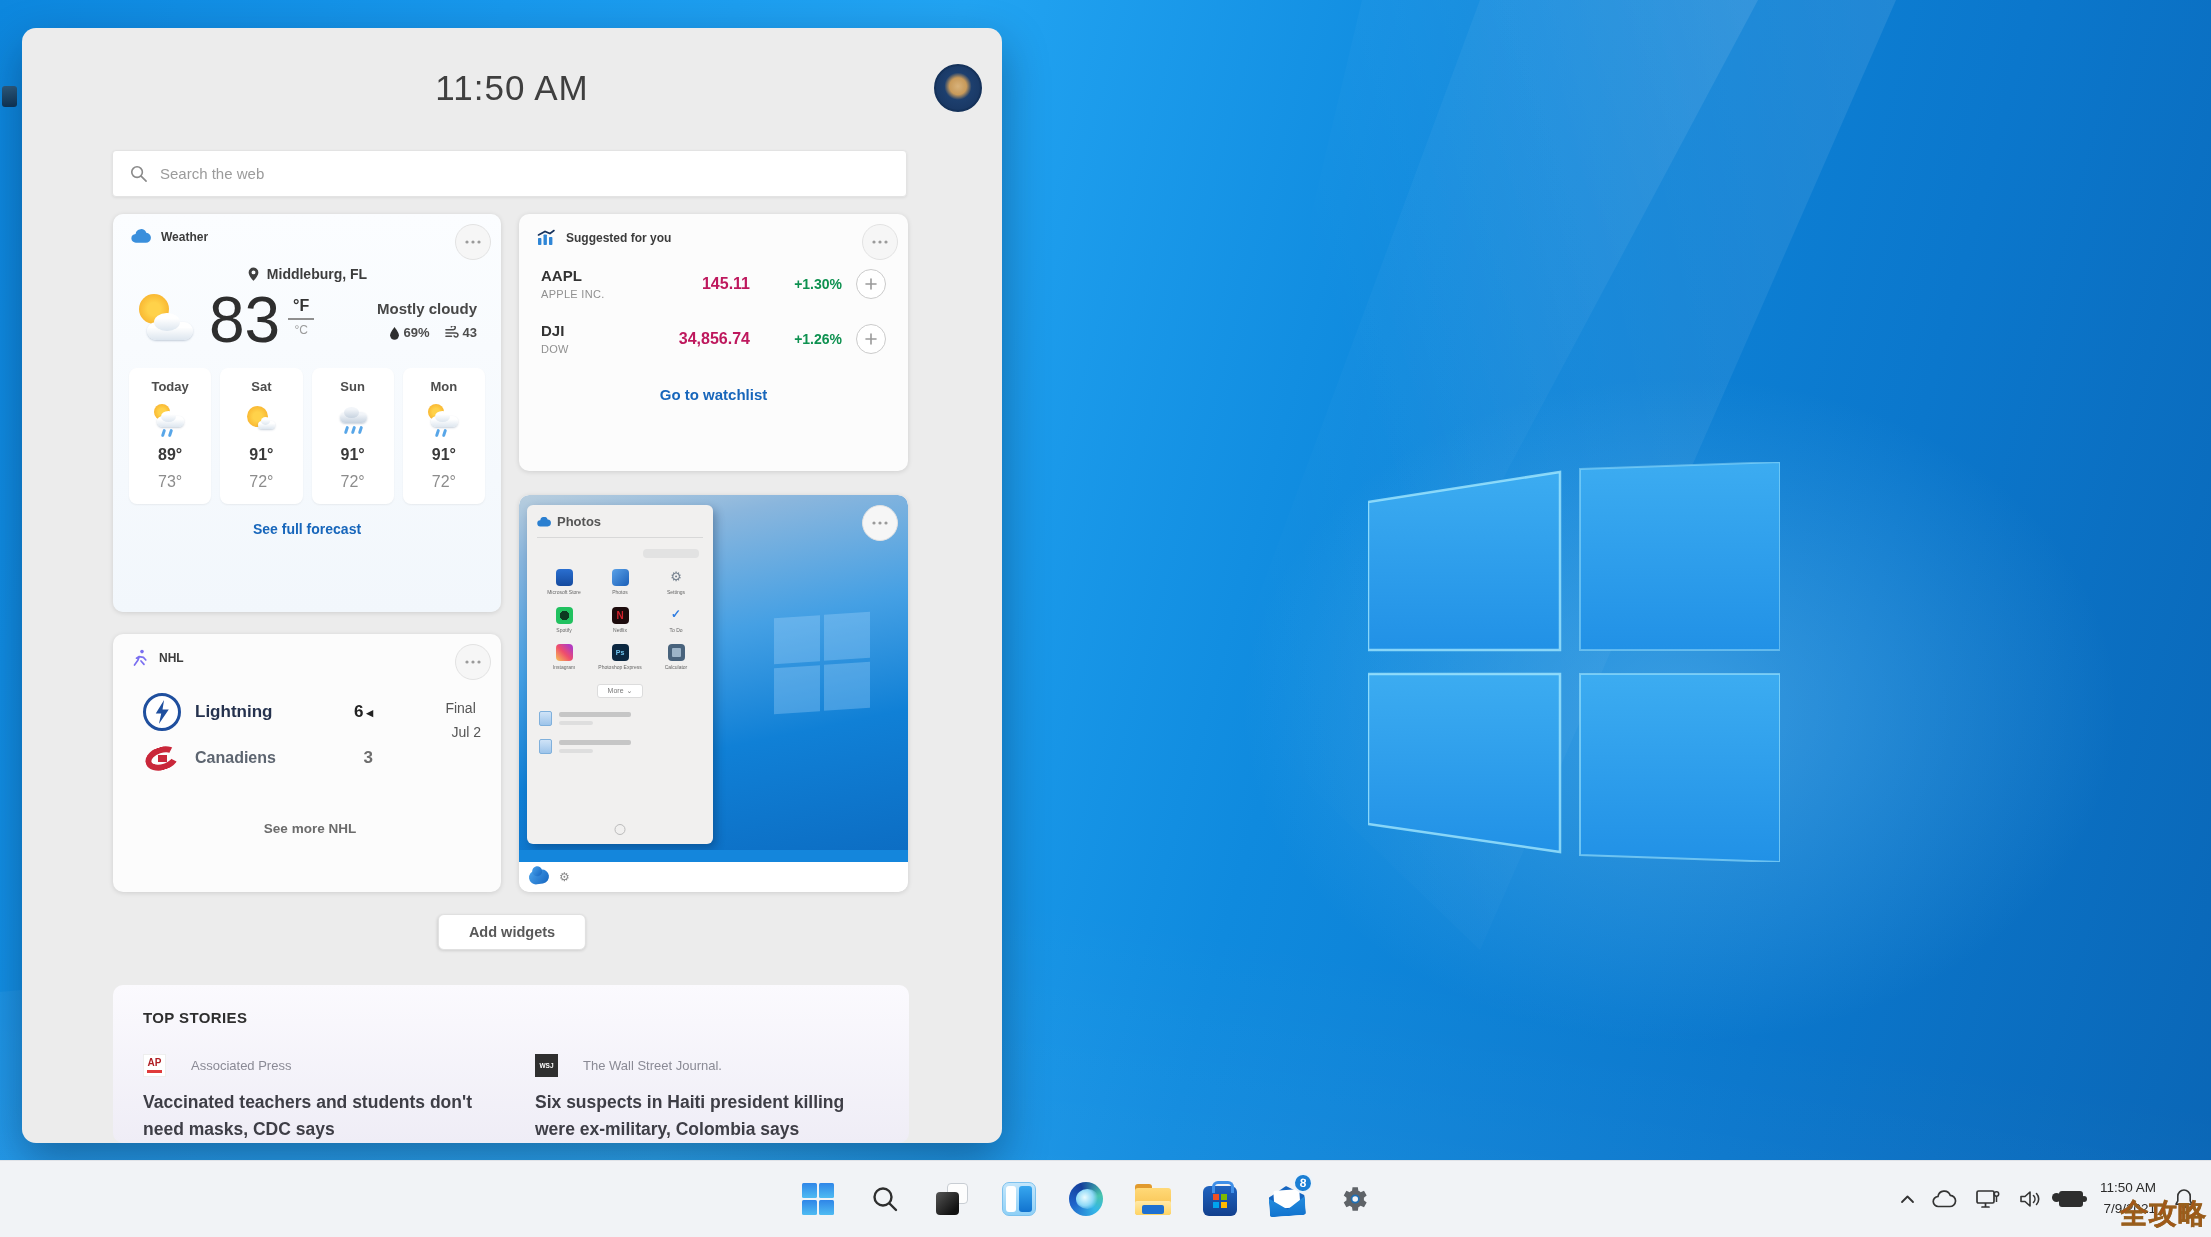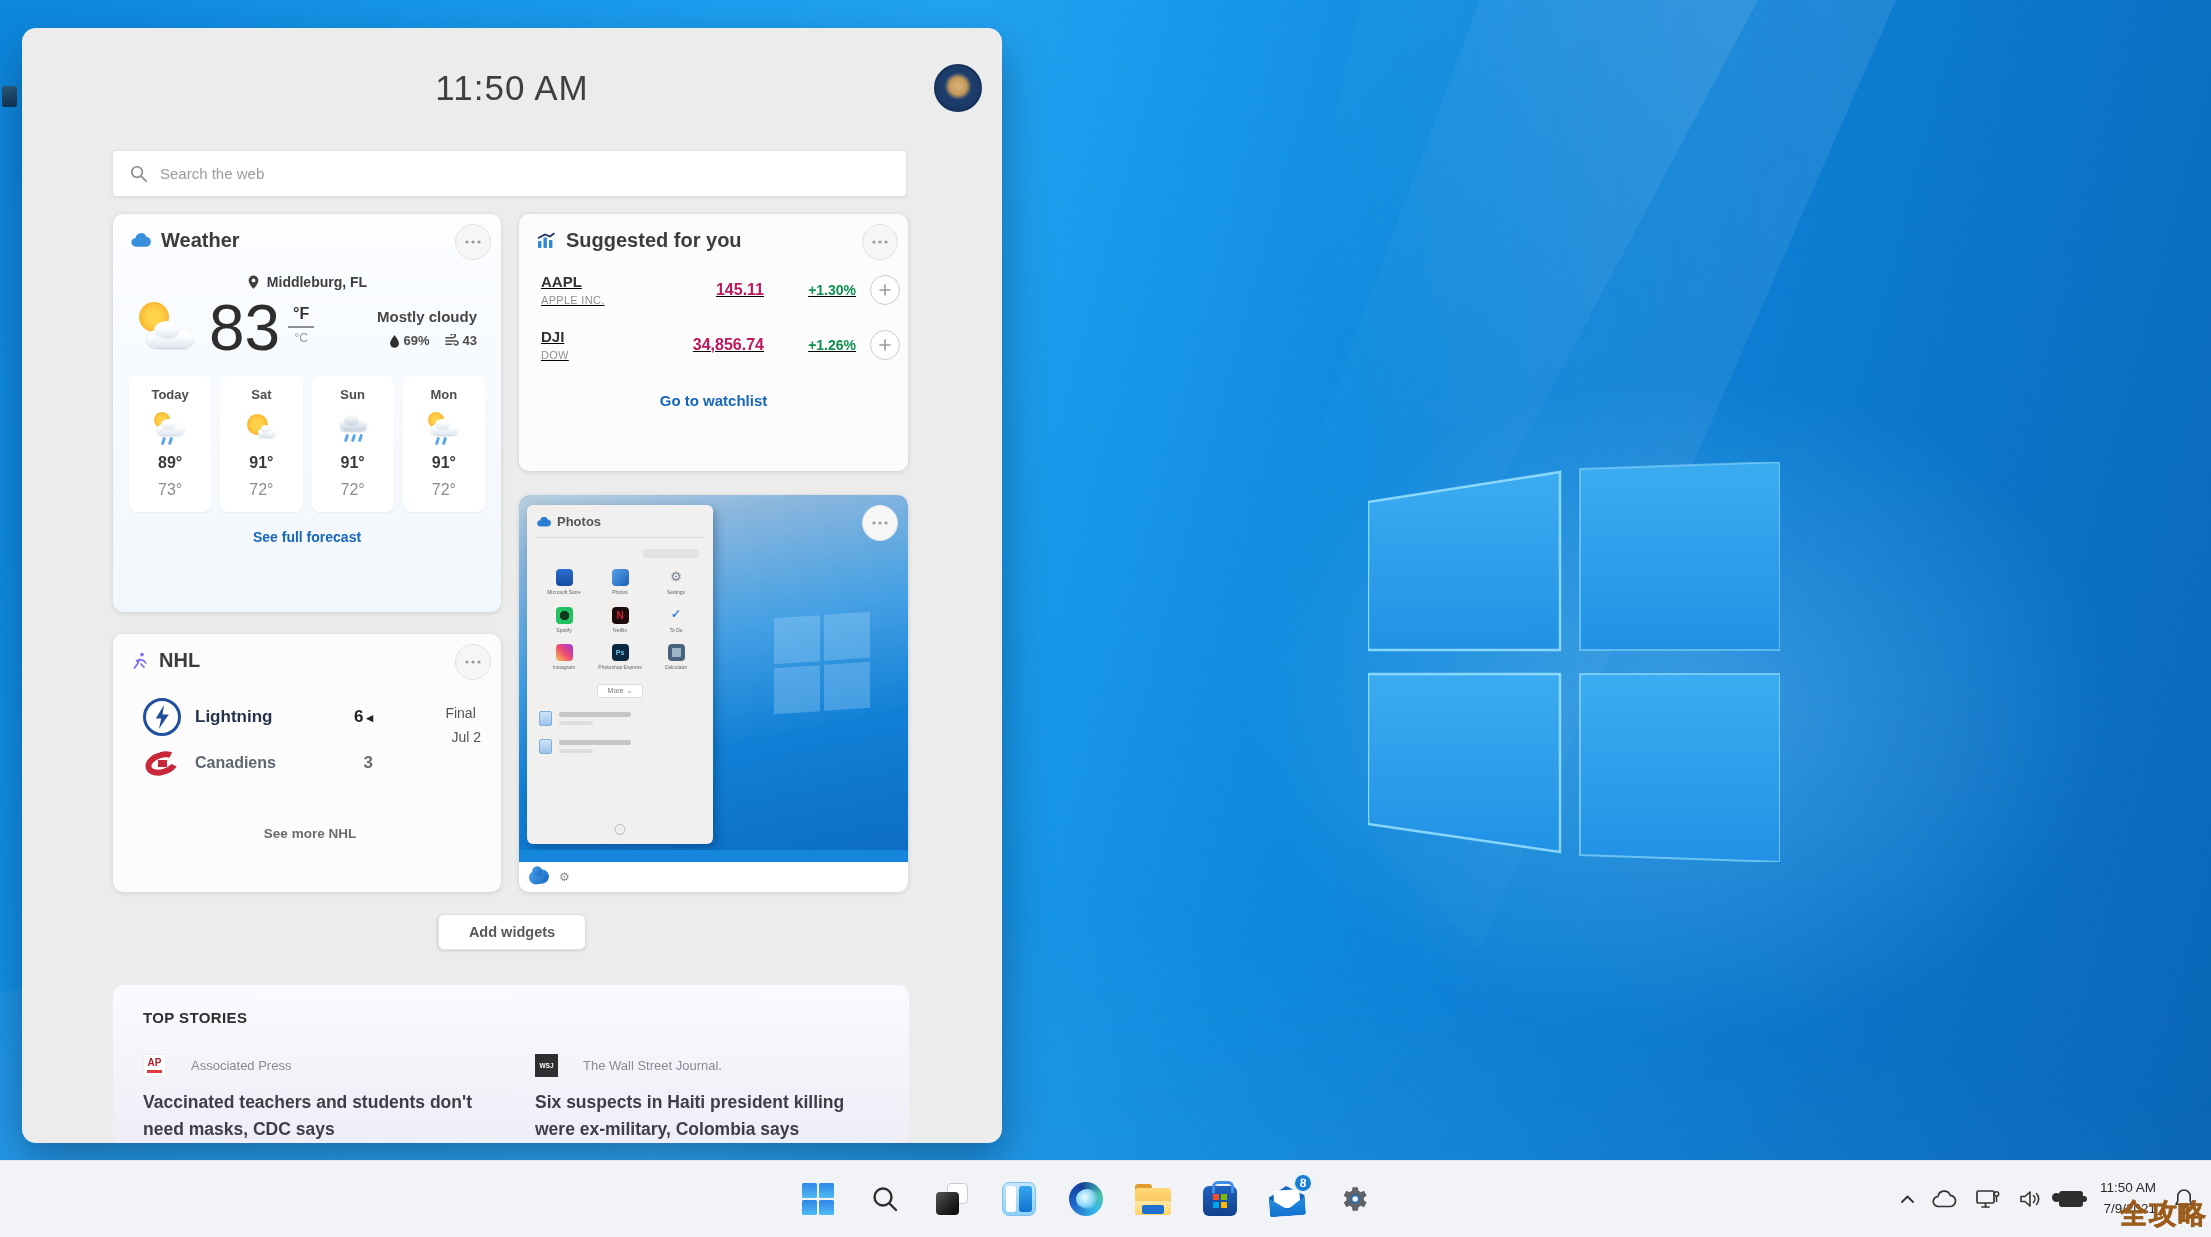--- a/index.html
+++ b/index.html
@@ -33,21 +33,21 @@
     border:2px solid #15325a; cursor:pointer;
     background:radial-gradient(circle at 50% 46%, #d8b27a 0%, #c89a5a 26%, #1d3f6e 42%, #16325c 100%); }
   .searchbar { position:absolute; left:90px; top:122px; width:795px; height:47px; background:#fff;
     border:1px solid #e3e3e3; border-radius:4px; box-shadow:0 1px 3px rgba(0,0,0,.07);
     display:flex; align-items:center; padding:0 16px; gap:12px; }
   .searchbar input { border:none; outline:none; flex:1; font-size:15px; color:#444; background:transparent; }
   .searchbar input::placeholder { color:#9b9b9b; }
 
   .card { position:absolute; background:#fcfcfc; border-radius:10px; box-shadow:0 1px 5px rgba(0,0,0,.13); }
   .card-head { display:flex; align-items:center; gap:10px; padding:15px 18px 0 18px; }
-  .card-title { font-size:20px; font-weight:700; color:#3c3c3c; }
+  .card-title { font-size:12px; font-weight:700; color:#3c3c3c; }
   .dots-btn { position:absolute; top:10px; right:10px; width:36px; height:36px; border-radius:50%;
     background:#f6f6f6; border:1px solid #e2e2e2; display:flex; align-items:center; justify-content:center; cursor:pointer; }
 
   
   .card-weather { left:91px; top:186px; width:388px; height:398px;
     background:linear-gradient(180deg,#fbfdff 0%, #f2f7fc 100%); }
   .loc-row { display:flex; justify-content:center; align-items:center; gap:7px; margin-top:22px; }
   .loc-text { font-size:14px; font-weight:700; color:#3d3d3d;text-align:right; }
   .current { display:flex; align-items:center; padding:0 24px; margin-top:6px; }
   .temp-num { font-size:64px; color:#2e2e2e; line-height:1; margin-left:12px; }
@@ -85,21 +85,21 @@
   .fc-icon .sun { width:16px; height:16px; left:2px; top:2px; }
   .fc-icon .cloud { width:27px; height:11px; left:5px; top:14px; }
   .fc-icon .drops { left:10px; top:27px; }
   .fc-icon.v-sunny .sun { width:21px; height:21px; left:4px; top:4px; }
   .fc-icon.v-sunny .cloud { width:17px; height:8px; left:15px; top:19px; }
   .fc-icon.v-rain .cloud { top:10px; }
   .fc-icon.v-rain .drops { top:24px; }
 
   
   .card-stocks { left:497px; top:186px; width:389px; height:257px; }
-  .stock-rows { padding:10px 8px 0 22px;text-decoration:underline; }
+  .stock-rows { padding:10px 22px 0 22px; }
   .stock-row { display:flex; align-items:center; padding:11px 0; }
   .s-sym { font-size:15px; font-weight:800; color:#333; }
   .s-name { font-size:11px; color:#909090; margin-top:4px; letter-spacing:.3px; }
   .s-price { margin-left:auto; font-size:16px; font-weight:800; color:#be185d; }
   .s-chg { width:92px; text-align:right; font-size:14px; font-weight:800; color:#0e9150; }
   .s-add { margin-left:14px; width:30px; height:30px; border-radius:50%; border:1.5px solid #cbcbcb;
     background:#fff; display:flex; align-items:center; justify-content:center; cursor:pointer; }
   .s-link { text-align:center; margin-top:20px; font-size:15px; font-weight:700; color:#1766bb; cursor:pointer; }
 
   

